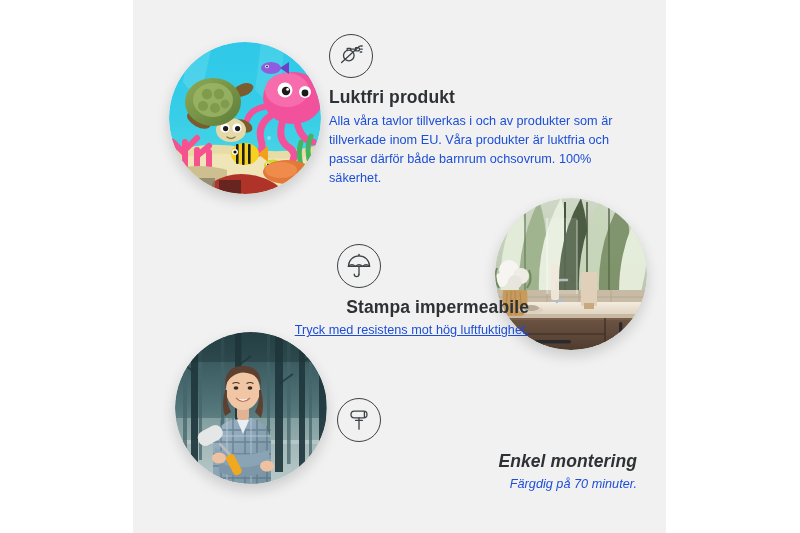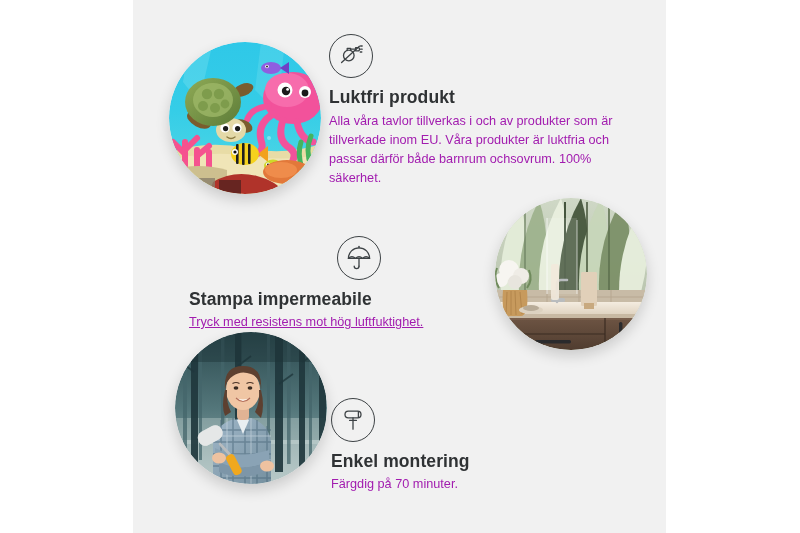--- a/index.html
+++ b/index.html
@@ -52,50 +52,51 @@
     font-size: 17.5px;
     font-weight: bold;
     color: #2f3234;
     letter-spacing: 0.1px;
     margin-top: 9px;
     line-height: 1.2;
   }
 
   .feat-body {
     font-size: 12.7px;
-    color: #a21caf;
+    color: #1d4ed8;
     line-height: 1.5;
     margin-top: 4px;
   }
 
   
   #feat-odor {
     left: 196px;
     top: 34px;
     width: 300px;
     text-align: left;
   }
   #feat-odor .feat-body { width: 292px; }
 
   
   #feat-water {
     left: 56px;
-    top: 236px;
+    top: 244px;
     width: 340px;
-    text-align: left;
+    text-align: right;
   }
   #feat-water .icon-circle { margin: 0 auto; }
   #feat-water .feat-body { margin-top: 3px; text-decoration: underline; }
 
   
   #feat-mount {
-    left: 198px;
+    left: 204px;
     top: 398px;
     width: 300px;
-    text-align: left;
+    text-align: right;
+    font-style: italic;
   }
   #feat-mount .feat-body { margin-top: 3px; }
 
   
   .photo {
     position: absolute;
     border-radius: 50%;
     overflow: hidden;
     box-shadow: 0 6px 14px rgba(0,0,0,0.16);
   }

